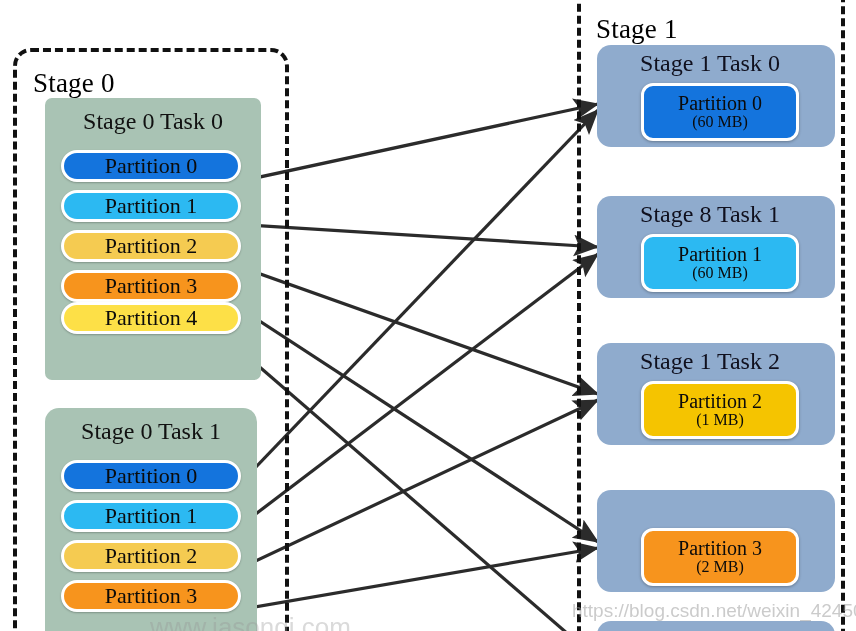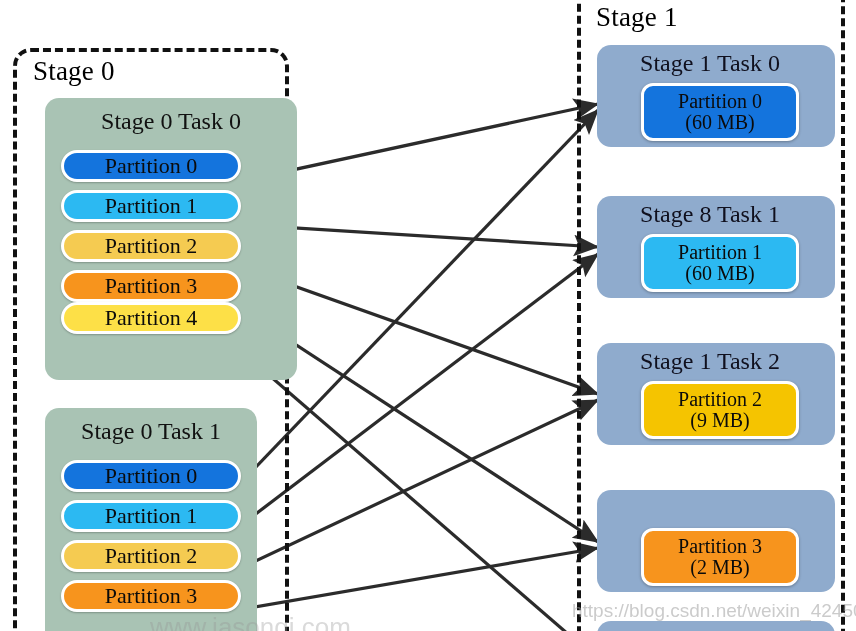--- a/index.html
+++ b/index.html
@@ -28,32 +28,33 @@
   }
   #stage0-box { left: 13px;  top: 48px;  width: 276px; height: 620px; }
   #stage1-box { left: 577px; top: -18px; width: 268px; height: 700px; }
 
   .stage-label {
     position: absolute;
     font-size: 27px;
     color: #000000;
     letter-spacing: 0.2px;
     white-space: nowrap;
+    margin-top: 12px;
   }
   #stage0-label { left: 33px;  top: 56px; text-align: center; }
   #stage1-label { left: 596px; top: 2px; }
 
   
   .task0-card {
     position: absolute;
     background: #a9c3b4;
     border-radius: 14px;
     box-sizing: border-box;
   }
-  #stage0-task0 { left: 45px; top: 98px;  width: 252px; height: 282px; }
+  #stage0-task0 { left: 45px; top: 98px;  width: 216px; height: 282px; border-radius: 7px; }
   #stage0-task1 { left: 45px; top: 408px; width: 212px; height: 260px; }
 
   .task0-title {
     position: absolute;
     left: 0;
     right: 0;
     top: 10px;
     text-align: center;
     font-size: 24px;
     color: #111111;
@@ -107,21 +108,21 @@
     box-sizing: border-box;
     display: flex;
     flex-direction: column;
     align-items: center;
     justify-content: center;
     line-height: 1.05;
     font-size: 20px;
     color: #0b0b0b;
     box-shadow: 0 1px 3px rgba(0,0,0,0.3);
   }
-  .task1-part .sz { font-size: 20px; }
+  .task1-part .sz { font-size: 16px; }
 
   
   #arrows {
     position: absolute;
     left: 0; top: 0;
     width: 856px;
     height: 631px;
     pointer-events: none;
   }
 
@@ -221,21 +222,21 @@
     <div class="task1-part" style="background:#2cb9f2">
       <span>Partition 1</span>
       <span class="sz">(60 MB)</span>
     </div>
   </div>
 
   <div class="task1-card" style="top:343px">
     <div class="task1-title">Stage 1 Task 2</div>
     <div class="task1-part" style="background:#f5c400">
       <span>Partition 2</span>
-      <span class="sz">(9 MB)</span>
+      <span class="sz">(1 MB)</span>
     </div>
   </div>
 
   <div class="task1-card" style="top:490px">
     <div class="task1-part" style="background:#f7941d">
       <span>Partition 3</span>
       <span class="sz">(2 MB)</span>
     </div>
   </div>
 

